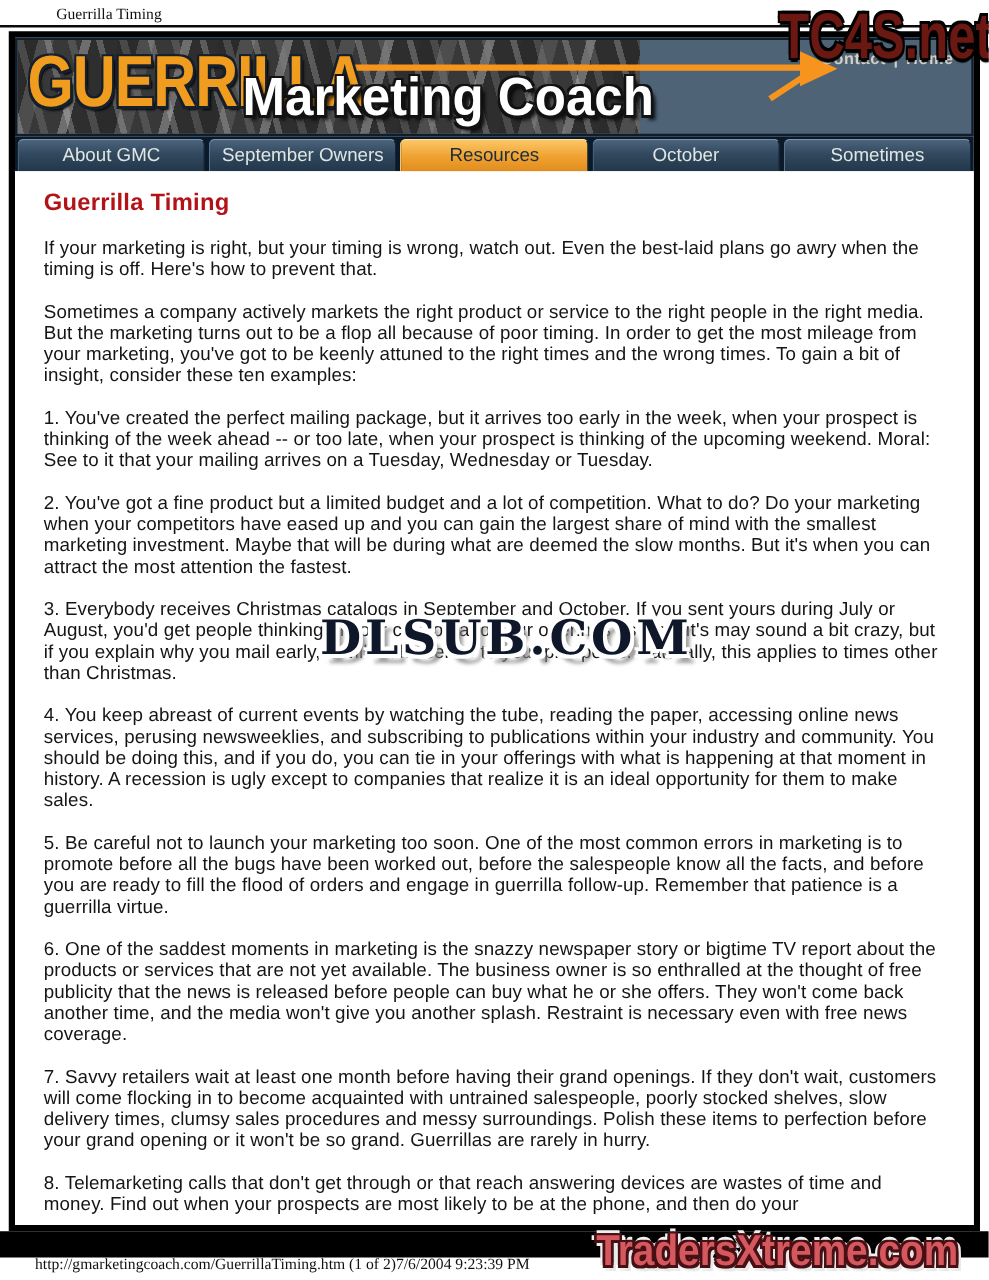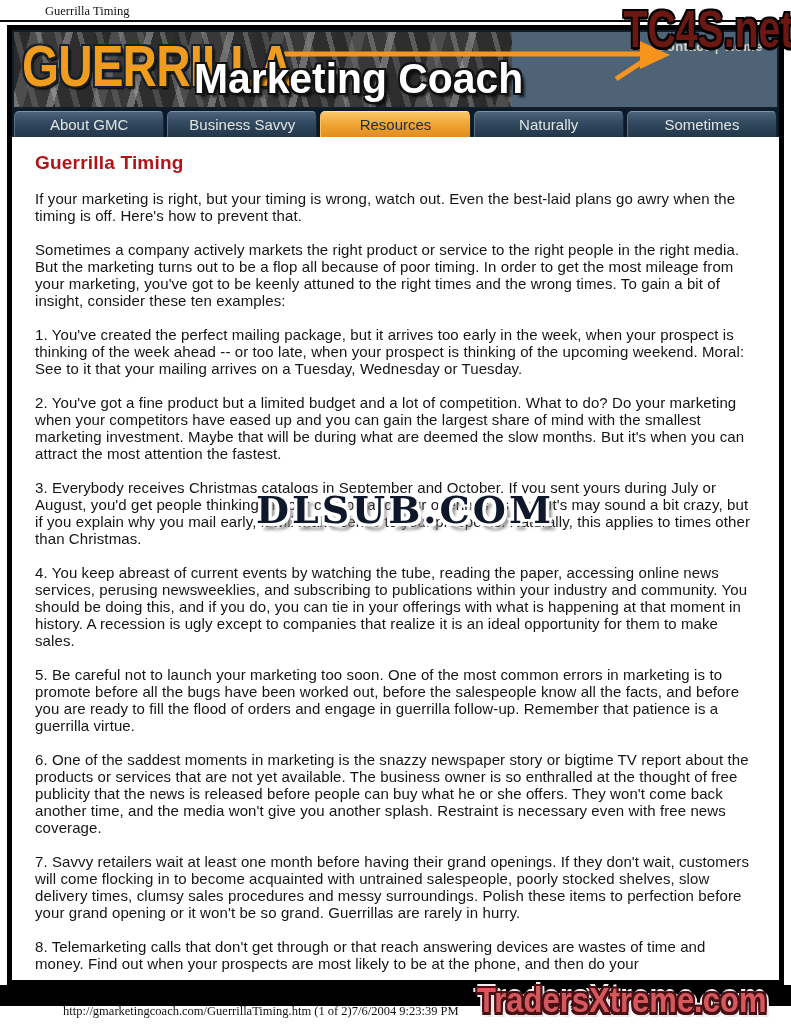--- a/index.html
+++ b/index.html
@@ -4,21 +4,21 @@
 <style>
   * { margin:0; padding:0; box-sizing:border-box; }
   html,body { width:791px; height:1024px; background:#fff; overflow:hidden; position:relative;
               font-family:"Liberation Sans", sans-serif; }
 
   
   .print-title { position:absolute; left:45px; top:4px; font-family:"Liberation Serif", serif;
                  font-size:12.5px; color:#111; }
   .top-rule   { position:absolute; left:0; top:20px; width:791px; height:2px; background:#0a0a0a; }
   .print-footer { position:absolute; left:28px; top:1004px; font-family:"Liberation Serif", serif;
-                  font-size:12.5px; color:#111; white-space:nowrap;margin-left:35px; }
+                  font-size:12.5px; color:#111; white-space:nowrap; }
   .bottom-bar { position:absolute; left:0; top:985px; width:791px; height:21px; background:#000; }
 
   
   .frame { position:absolute; left:7px; top:25px; width:777px; height:960px;
            border:5px solid #000; background:#fff; display:flex; flex-direction:column; }
 
   
   .banner { position:relative; height:79px; background:#4f6377; border:2px solid #101e2c; overflow:hidden; }
   .banner-texture { position:absolute; left:0; top:0; width:498px; height:100%;
     background:
@@ -89,23 +89,23 @@
     </svg>
     <div class="brand-guerrilla">GUERRILLA</div>
     <div class="brand-marketing">Marketing Coach</div>
     <div class="banner-links">
       <span>Contact</span><span class="sep">|</span><span>Home</span>
     </div>
   </div>
 
   <div class="nav">
     <div class="nav-tab">About GMC</div>
-    <div class="nav-tab">Business Savvy</div>
+    <div class="nav-tab">September Owners</div>
     <div class="nav-tab active">Resources</div>
-    <div class="nav-tab">Naturally</div>
+    <div class="nav-tab">October</div>
     <div class="nav-tab">Sometimes</div>
   </div>
 
   <div class="content">
     <div class="article-title">Guerrilla Timing</div>
     <p>If your marketing is right, but your timing is wrong, watch out. Even the best-laid plans go awry when the timing is off. Here's how to prevent that.</p>
     <p>Sometimes a company actively markets the right product or service to the right people in the right media. But the marketing turns out to be a flop all because of poor timing. In order to get the most mileage from your marketing, you've got to be keenly attuned to the right times and the wrong times. To gain a bit of insight, consider these ten examples:</p>
     <p>1. You've created the perfect mailing package, but it arrives too early in the week, when your prospect is thinking of the week ahead -- or too late, when your prospect is thinking of the upcoming weekend. Moral: See to it that your mailing arrives on a Tuesday, Wednesday or Tuesday.</p>
     <p>2. You've got a fine product but a limited budget and a lot of competition. What to do? Do your marketing when your competitors have eased up and you can gain the largest share of mind with the smallest marketing investment. Maybe that will be during what are deemed the slow months. But it's when you can attract the most attention the fastest.</p>
     <p>3. Everybody receives Christmas catalogs in September and October. If you sent yours during July or August, you'd get people thinking of your catalog and your offerings as well. It's may sound a bit crazy, but if you explain why you mail early, it will make sense to your prospects. Naturally, this applies to times other than Christmas.</p>

